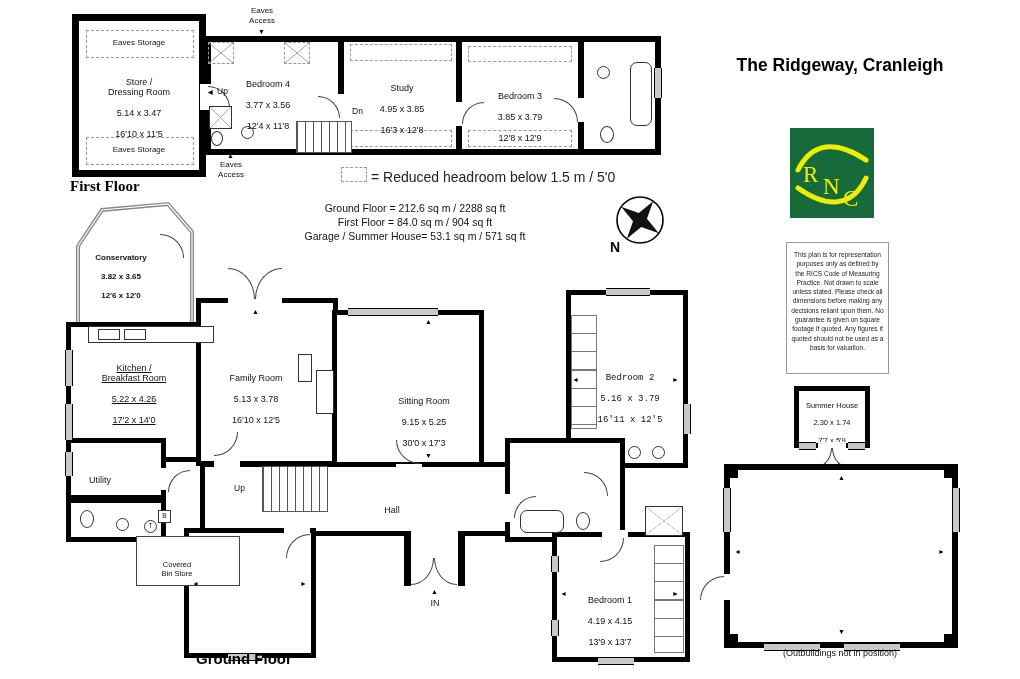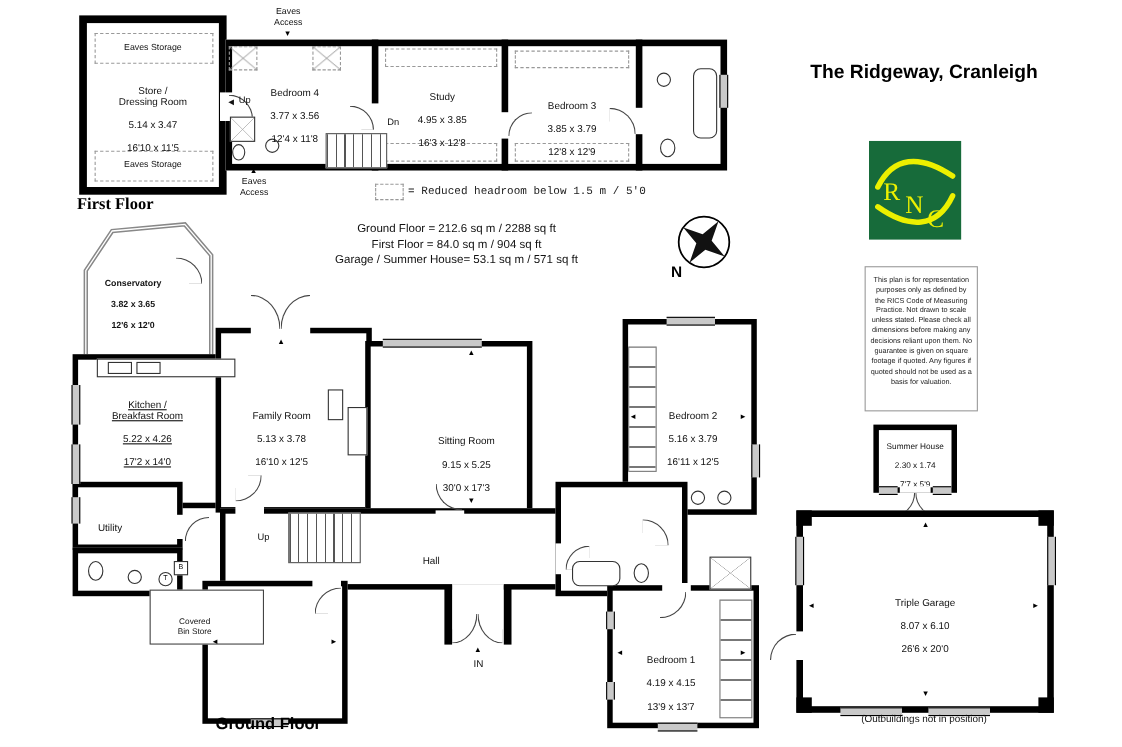--- a/index.html
+++ b/index.html
@@ -39,21 +39,21 @@
         linear-gradient(to bottom right,transparent calc(50% - .5px),#aaa 50%,transparent calc(50% + .5px)),#fff;}
   .dim-arrow{position:absolute;font-size:7px;color:#000;line-height:7px;}
   .tinylabel{position:absolute;font-size:8.5px;line-height:9.5px;color:#111;}
   #areas{position:absolute;left:260px;top:201px;width:310px;text-align:center;
          font-size:10.5px;line-height:14px;color:#111;}
   #title{position:absolute;left:700px;top:55px;width:280px;text-align:center;
          font-weight:bold;font-size:17.5px;color:#000;}
   #disclaimer{position:absolute;left:786px;top:242px;width:103px;height:132px;
          border:1px solid #999;background:#fff;padding:7px 4px;box-sizing:border-box;
          font-size:6.6px;line-height:9.3px;text-align:center;color:#222;}
-  #legend-text{position:absolute;left:371px;top:169px;font-size:10px;color:#222;font-family:Liberation Mono, monospace;}
+  #legend-text{position:absolute;left:371px;top:169px;font-size:14px;color:#222;}
   #outnote{position:absolute;left:720px;top:648px;width:240px;text-align:center;font-size:9px;color:#111;}
   .tb{position:absolute;border:1px solid #333;background:#fff;font-size:6.5px;line-height:10px;
       width:11px;height:11px;text-align:center;color:#111;}
 </style>
 </head>
 <body>
 
 <div id="plan">
 
   <div class="room b7" style="left:72px;top:14px;width:134px;height:163px;"></div>
@@ -232,21 +232,21 @@
   <div class="clabel" style="left:256px;top:362px;">
     <div>Family Room</div>
     <div>5.13 x 3.78</div>
     <div>16'10 x 12'5</div>
   </div>
   <div class="clabel" style="left:424px;top:385px;">
     <div>Sitting Room</div>
     <div>9.15 x 5.25</div>
     <div>30'0 x 17'3</div>
   </div>
-  <div class="clabel" style="left:630px;top:362px;">
+  <div class="clabel" style="left:630px;top:362px;font-family:Liberation Mono, monospace;">
     <div>Bedroom 2</div>
     <div>5.16 x 3.79</div>
     <div>16'11 x 12'5</div>
   </div>
   <div class="clabel" style="left:392px;top:494px;">
     <div>Hall</div>
   </div>
   <div class="clabel" style="left:100px;top:464px;text-align:center;">
     <div>Utility</div>
   </div>
@@ -300,25 +300,20 @@
   <div class="wall" style="left:724px;top:464px;width:14px;height:14px;"></div>
   <div class="wall" style="left:944px;top:464px;width:14px;height:14px;"></div>
   <div class="wall" style="left:724px;top:634px;width:14px;height:14px;"></div>
   <div class="wall" style="left:944px;top:634px;width:14px;height:14px;"></div>
   <div class="win-v" style="left:723px;top:488px;height:44px;"></div>
   <div class="win-v" style="left:952px;top:488px;height:44px;"></div>
   <div class="win-h" style="left:764px;top:643px;width:56px;"></div>
   <div class="win-h" style="left:844px;top:643px;width:56px;"></div>
   <div class="gap" style="left:723px;top:574px;width:8px;height:26px;"></div>
   <div class="arc arc-tl" style="left:700px;top:576px;width:24px;height:24px;"></div>
-  <div class="clabel" style="left:841px;top:532px;">
-    <div>Triple Garage</div>
-    <div>8.07 x 6.10</div>
-    <div>26'6 x 20'0</div>
-  </div>
   <div class="dim-arrow" style="left:838px;top:474px;">▲</div>
   <div class="dim-arrow" style="left:838px;top:628px;">▼</div>
   <div class="dim-arrow" style="left:734px;top:548px;">◄</div>
   <div class="dim-arrow" style="left:938px;top:548px;">►</div>
 
   <div id="outnote">(Outbuildings not in position)</div>
 
 </div>
 
 </body></html>

